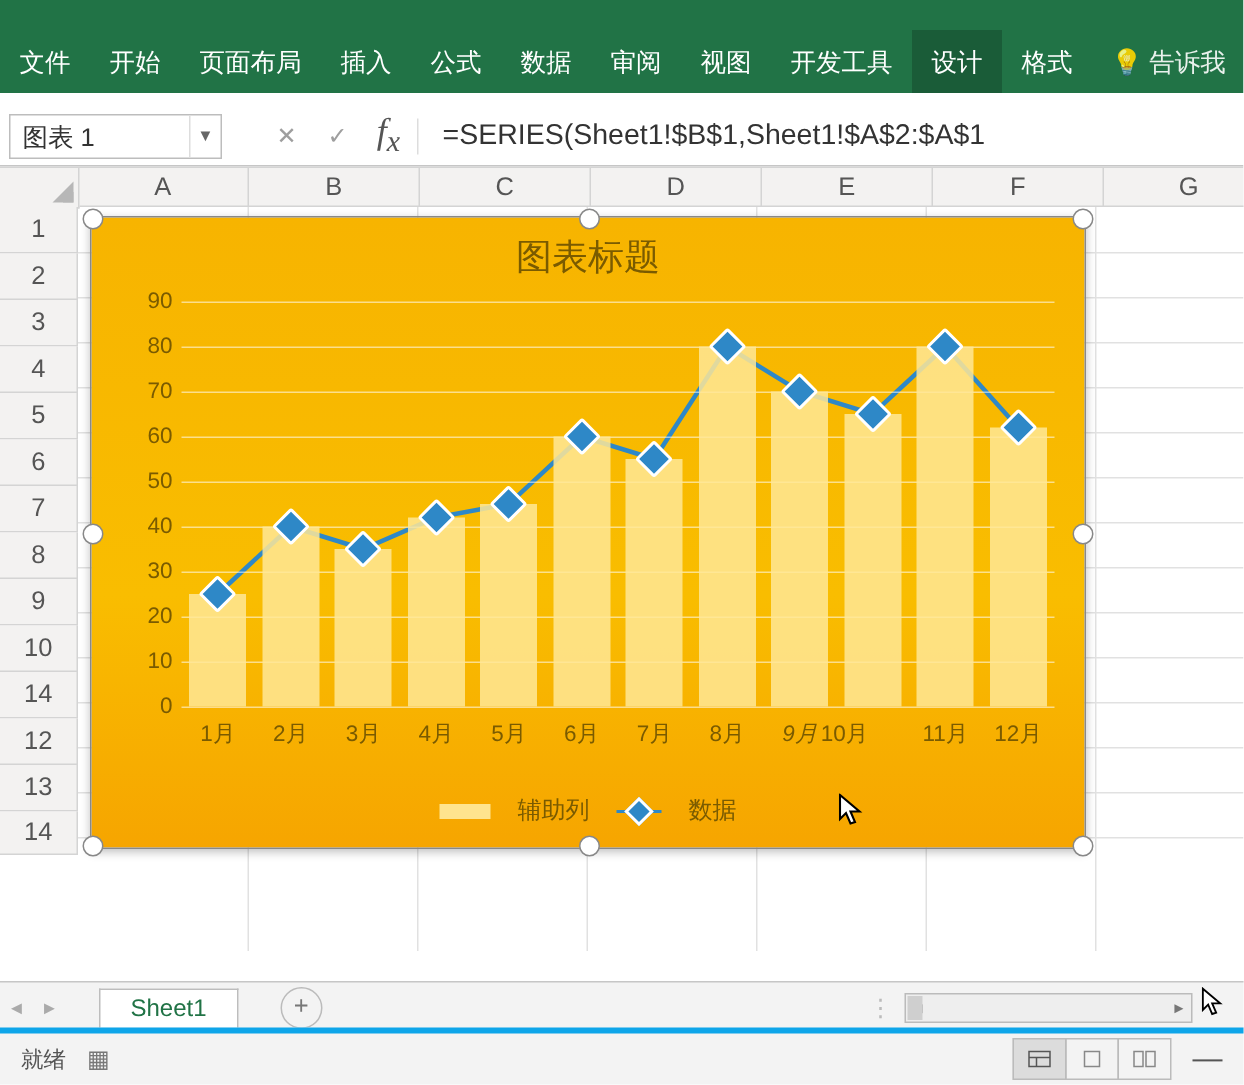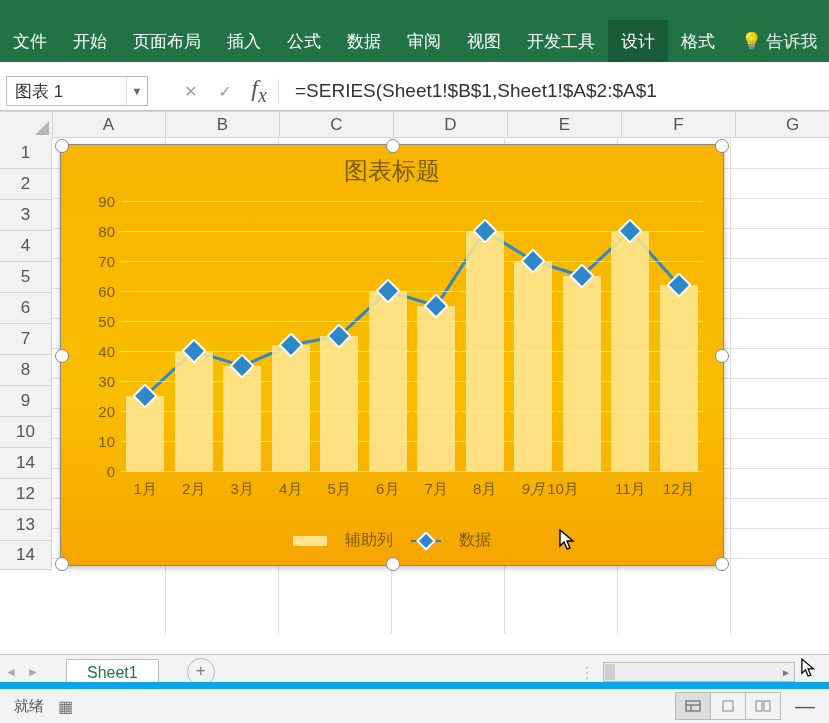--- a/index.html
+++ b/index.html
@@ -49,21 +49,21 @@
   
   .tabsbar{position:absolute;left:0;right:0;bottom:34px;height:34px;border-top:1px solid #c6c6c6;background:#f3f3f3;display:flex;align-items:center;}
   .nav-arr{width:22px;text-align:center;color:#aaa;font-size:12px;}
   .sheet-tab{background:#fff;border:1px solid #bdbdbd;border-bottom:none;padding:4px 20px;font-size:16px;color:#217346;margin-left:22px;}
   .newsheet{width:26px;height:26px;border:1px solid #bbb;border-radius:50%;margin-left:28px;text-align:center;line-height:24px;color:#777;font-size:17px;}
   .hscroll-area{margin-left:auto;display:flex;align-items:center;gap:8px;padding-right:10px;}
   .hscroll{width:190px;height:18px;border:1px solid #bbb;background:#eee;position:relative;}
   .hscroll .thumb{position:absolute;left:1px;top:1px;width:10px;bottom:1px;background:#cfcfcf;}
   .hscroll .arr{position:absolute;top:0;bottom:0;width:16px;display:flex;align-items:center;justify-content:center;color:#777;font-size:10px;}
   
-  .status{position:absolute;left:0;right:0;bottom:0;height:34px;background:#f3f3f3;border-top:7px solid #0ea5e9;display:flex;align-items:center;font-size:15px;color:#555;}
+  .status{position:absolute;left:0;right:0;bottom:0;height:34px;background:#f3f3f3;border-top:4px solid #0ea5e9;display:flex;align-items:center;font-size:15px;color:#555;}
   .status .txt{padding:0 14px;}
   .viewbtns{margin-left:auto;display:flex;align-items:center;gap:0;padding-right:14px;}
   .viewbtn{width:34px;height:26px;border:1px solid #bbb;display:flex;align-items:center;justify-content:center;color:#666;margin-left:-1px;}
   .viewbtn.active{background:#dcdcdc;}
   .zoom-minus{margin-left:14px;font-size:20px;color:#555;}
   .cursor{position:absolute;font-size:18px;color:#000;pointer-events:none;transform:translate(-2px,-2px);}
 </style>
 </head>
 <body>
 

